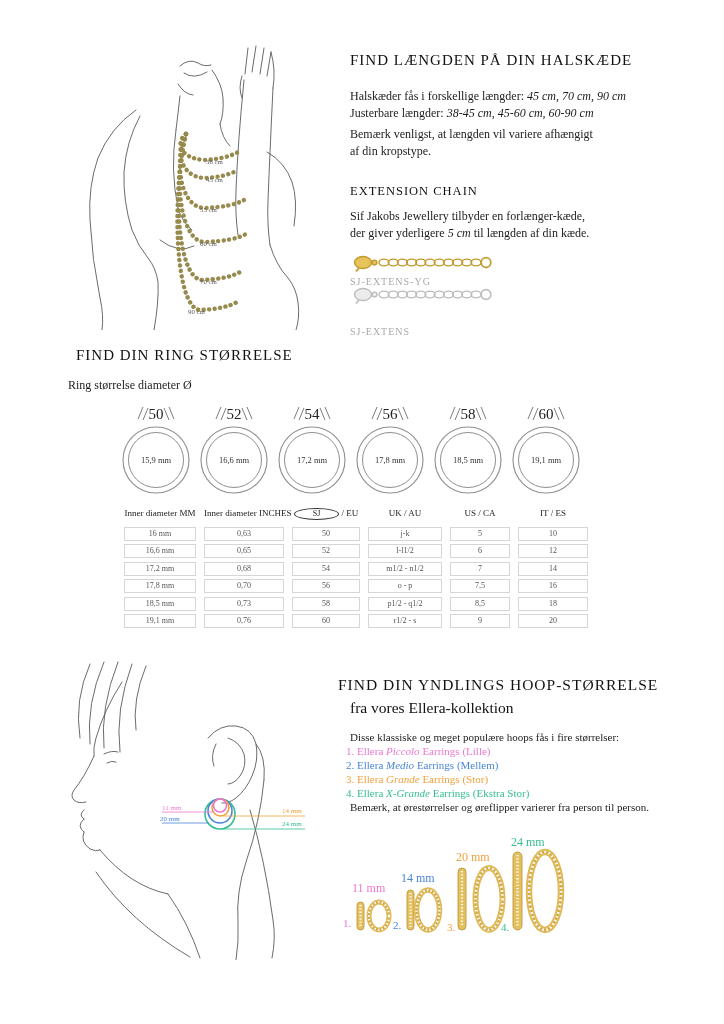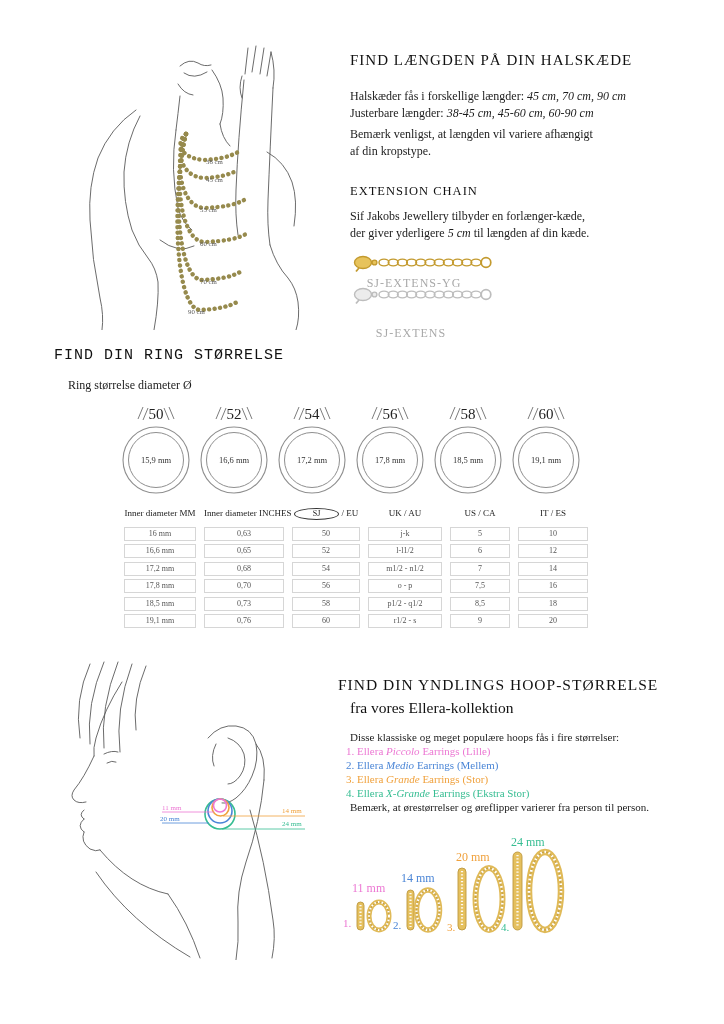--- a/index.html
+++ b/index.html
@@ -4,21 +4,21 @@
 <style>
   html,body{margin:0;padding:0;background:#fff;}
   #page{position:relative;width:724px;height:1020px;background:#ffffff;overflow:hidden;
         font-family:"Liberation Serif","DejaVu Serif",serif;color:#1c1c1c;border-radius:21px;}
   .abs{position:absolute;}
   .h1{font-size:15px;letter-spacing:1px;color:#111;}
   .h2{font-size:12.5px;letter-spacing:1px;color:#111;}
   .body-txt{font-size:12px;line-height:17px;color:#1c1c1c;}
   .body-sm{font-size:11px;line-height:14px;color:#1c1c1c;}
   .it{font-style:italic;}
-  .chain-label{font-size:12px;letter-spacing:1px;color:#a9a9a9;text-align:center;}
+  .chain-label{font-size:10px;letter-spacing:1px;color:#a9a9a9;text-align:left;}
   svg text{fill:currentColor;font-family:"Liberation Serif","DejaVu Serif",serif;}
   .grid-table{display:grid;grid-template-columns:72px 80px 68px 74px 60px 70px;
               column-gap:8px;row-gap:3.5px;}
   .th{font-size:9px;color:#222;text-align:center;height:17px;line-height:14px;white-space:nowrap;}
   .td{border:1px solid #d6d6d6;font-size:8px;color:#555;text-align:center;
       height:12px;line-height:12px;}
   .sj-badge{display:inline-block;border:1px solid #333;border-radius:50%;
             padding:0 18px;font-size:8px;line-height:10px;}
   .footnote{font-size:8.5px;color:#9c9c9c;text-align:center;}
   .hoop-label{font-size:12px;}
@@ -135,21 +135,21 @@
       <ellipse cx="89.2" cy="9.5" rx="5" ry="3.4"></ellipse>
         <ellipse cx="98.4" cy="9.5" rx="5" ry="3.4"></ellipse>
       <ellipse cx="107.6" cy="9.5" rx="5" ry="3.4"></ellipse>
         <ellipse cx="116.8" cy="9.5" rx="5" ry="3.4"></ellipse>
       <ellipse cx="126" cy="9.5" rx="5" ry="3.4"></ellipse>
       <circle cx="136" cy="9.5" r="4.8" stroke-width="1.7"></circle>
     </g>
   </svg>
   <div class="abs chain-label" style="left:350px;top:306px;width:122px;margin-top:20px;">SJ-EXTENS</div>
 
-  <div class="abs h1" style="left:54px;top:347px;font-family:Liberation Mono, monospace;">FIND DIN RING STØRRELSE</div>
+  <div class="abs h1" style="left:76px;top:347px;">FIND DIN RING STØRRELSE</div>
   <div class="abs body-txt" style="left:68px;top:377px;">Ring størrelse diameter Ø</div>
 
   <div class="abs" style="left:117px;top:402px;width:468px;height:100px;">
     <svg class="abs" style="left:0" width="78" height="96" viewBox="0 0 78 96">
       <g stroke="#7d7d7d" stroke-width="1">
           <path d="M26,5 L21,17"></path>
           <path d="M31,6 L26,18"></path>
           <path d="M52,5 L57,17"></path>
           <path d="M47,6 L52,18"></path>
         </g>

